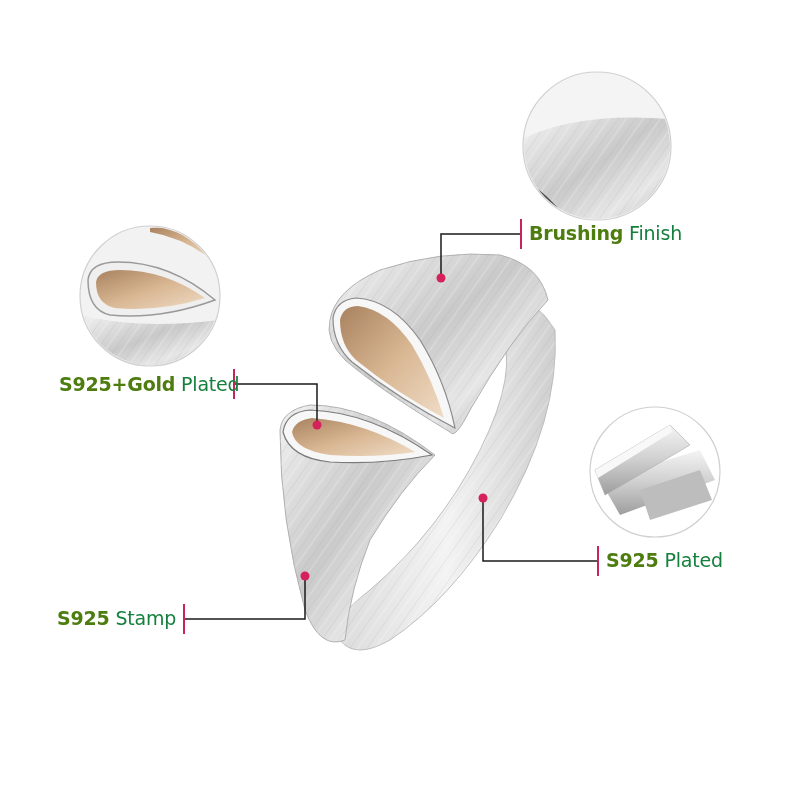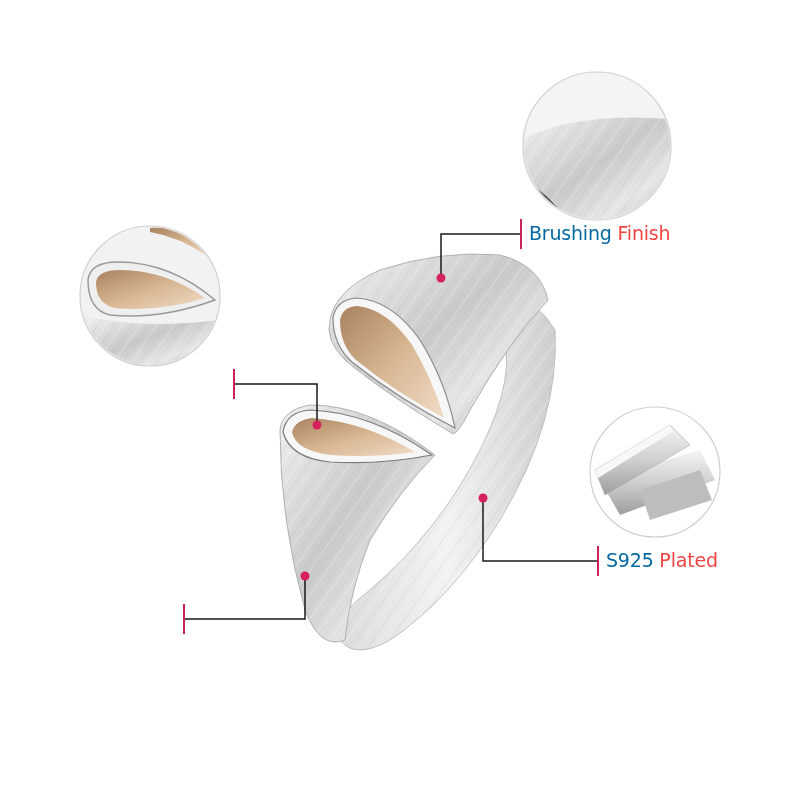--- a/index.html
+++ b/index.html
@@ -1,22 +1,22 @@
 <!DOCTYPE html>
 <html><head>
 <meta charset="utf-8">
 <style>
   html, body { margin:0; padding:0; background:#ffffff; }
   body { width:800px; height:800px; position:relative; overflow:hidden;
          font-family:"DejaVu Sans", "Liberation Sans", sans-serif; }
   .stage { position:absolute; left:0; top:0; width:800px; height:800px; }
   svg.art { position:absolute; left:0; top:0; }
   .label { position:absolute; font-size:19px; color:#222; white-space:nowrap; letter-spacing:-0.2px; }
-  .label .b { font-weight:400; color:#0369a1; }
-  .label .n { font-weight:400; color:#ef4444; }
+  .label .b { font-weight:700; color:#4d7c0f; }
+  .label .n { font-weight:400; color:#15803d; }
   .tick { position:absolute; width:2px; height:30px; background:#c8245a; }
 </style>
 </head>
 <body>
 
 <div class="stage">
 <svg class="art" width="800" height="800" viewBox="0 0 800 800">
   <defs>
     <linearGradient id="silverG" x1="0" y1="0" x2="1" y2="1">
       <stop offset="0" stop-color="#f2f2f2"></stop>
@@ -116,16 +116,22 @@
 </svg>
 
 <div class="tick" style="left:520px; top:219px;"></div>
 <div class="tick" style="left:233px; top:369px;"></div>
 <div class="tick" style="left:597px; top:546px;"></div>
 <div class="tick" style="left:183px; top:604px;"></div>
 
 <div class="label" style="left:529px; top:222px;">
   <span class="b">Brushing</span><span class="n"> Finish</span>
 </div>
+<div class="label" style="left:59px; top:373px;">
+  <span class="b">S925+Gold</span><span class="n"> Plated</span>
+</div>
 <div class="label" style="left:606px; top:549px;">
   <span class="b">S925</span><span class="n"> Plated</span>
+</div>
+<div class="label" style="left:57px; top:607px;">
+  <span class="b">S925</span><span class="n"> Stamp</span>
 </div>
 </div>
 
 </body></html>

